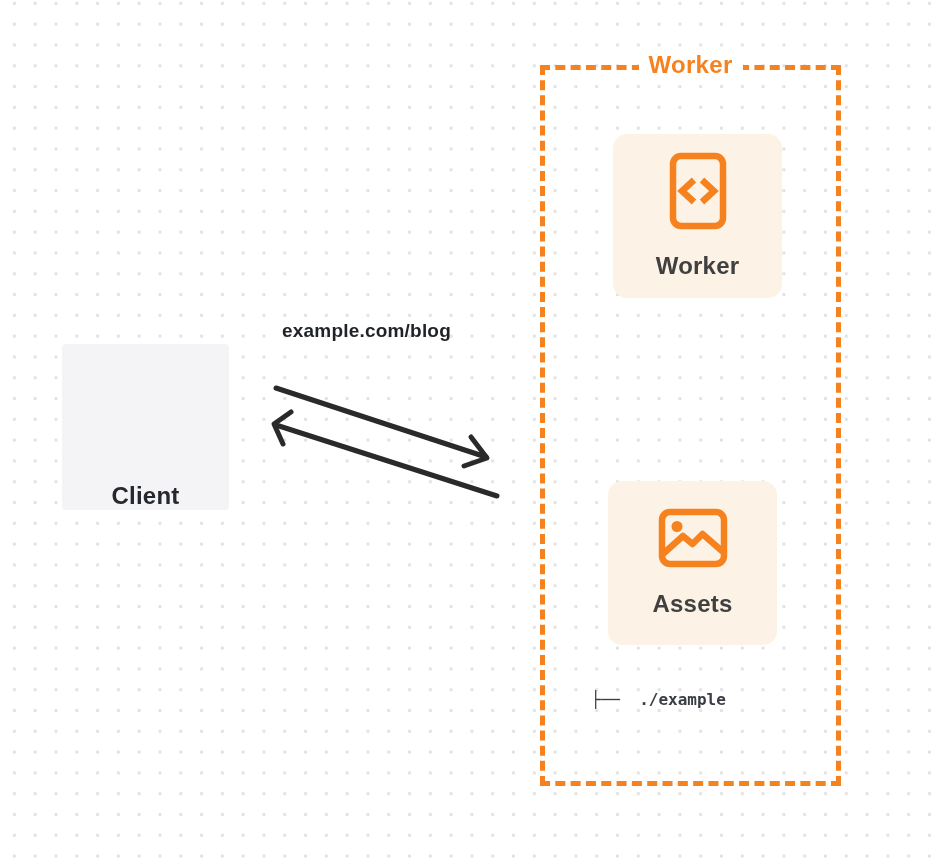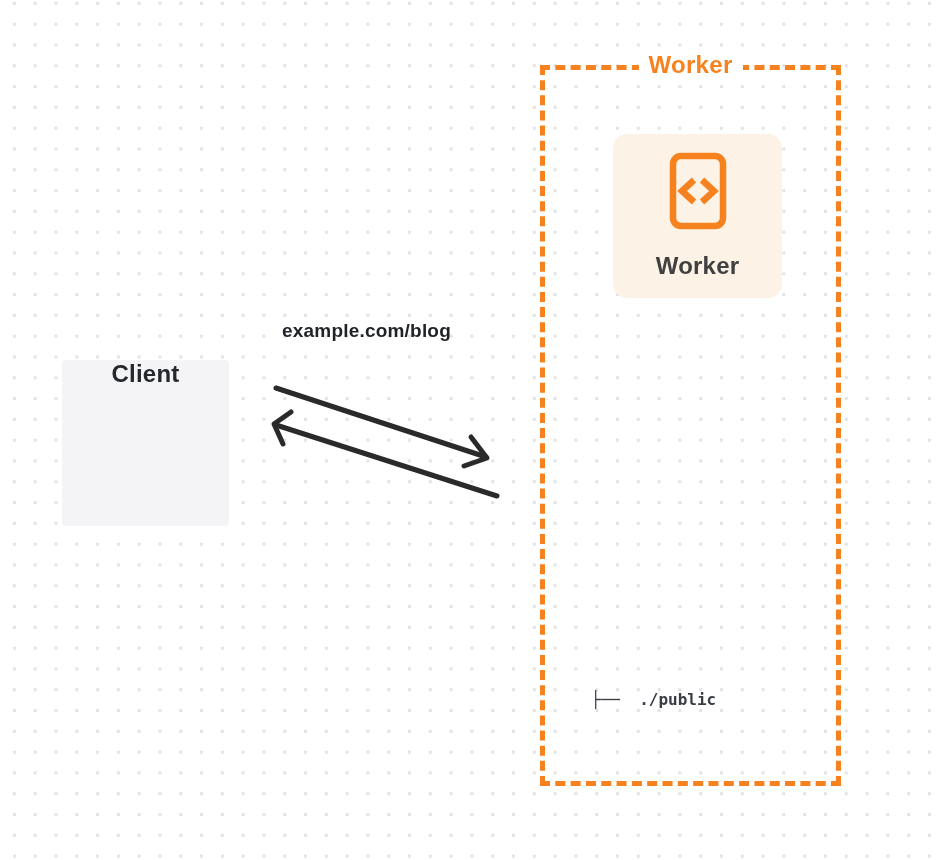--- a/index.html
+++ b/index.html
@@ -10,23 +10,23 @@
   }
   .dot-grid{
     position:absolute;inset:0;
     background-image:radial-gradient(circle,#e3e3e6 1.5px,transparent 1.6px);
     background-size:20.8px 20.8px;
     background-position:4px -7px;
   }
   .arrows-layer{position:absolute;left:0;top:0;width:938px;height:860px;pointer-events:none;}
 
   .client-box{
-    position:absolute;left:62px;top:360px;width:167px;height:166px;
+    position:absolute;left:62px;top:344px;width:167px;height:166px;
     background:#f4f4f6;border-radius:4px;
-    display:flex;align-items:flex-start;justify-content:center;
+    display:flex;align-items:flex-end;justify-content:center;
   }
   .client-box .label{
     font-size:24px;font-weight:bold;color:#25282c;letter-spacing:.2px;
   }
   .request-label{
     position:absolute;left:282px;top:320px;
     font-size:19px;font-weight:bold;color:#1f2226;letter-spacing:.2px;
   }
   .project-box{
     position:absolute;left:540px;top:65px;width:301px;height:721px;
@@ -88,18 +88,28 @@
     <span class="icon">
       <svg width="58" height="78" viewBox="0 0 58 78">
         <rect x="4" y="4" width="50" height="70" rx="8" fill="none" stroke="#f6821f" stroke-width="6.5"></rect>
         <polyline points="25,28 13,39 25,50" fill="none" stroke="#f6821f" stroke-width="6.5" stroke-linejoin="miter"></polyline>
         <polyline points="33,28 45,39 33,50" fill="none" stroke="#f6821f" stroke-width="6.5" stroke-linejoin="miter"></polyline>
       </svg>
     </span>
     <span class="label">Worker</span>
   </div>
 
+  <div class="card card-assets">
+    <span class="icon">
+      <svg width="70" height="60" viewBox="0 0 70 60">
+        <rect x="4" y="4" width="62" height="52" rx="8" fill="none" stroke="#f6821f" stroke-width="6.5"></rect>
+        <circle cx="19" cy="18.5" r="5.5" fill="#f6821f"></circle>
+        <polyline points="6,45 25,28 34.5,36 44.5,26 64,43" fill="none" stroke="#f6821f" stroke-width="6.5" stroke-linecap="round" stroke-linejoin="round"></polyline>
+      </svg>
+    </span>
+    <span class="label">Assets</span>
+  </div>
 
   <div class="file-tree">
-    <div>├──  ./public</div>
+    <div>├──  ./example</div>
     
   </div>
 </div>
 
 </body></html>

